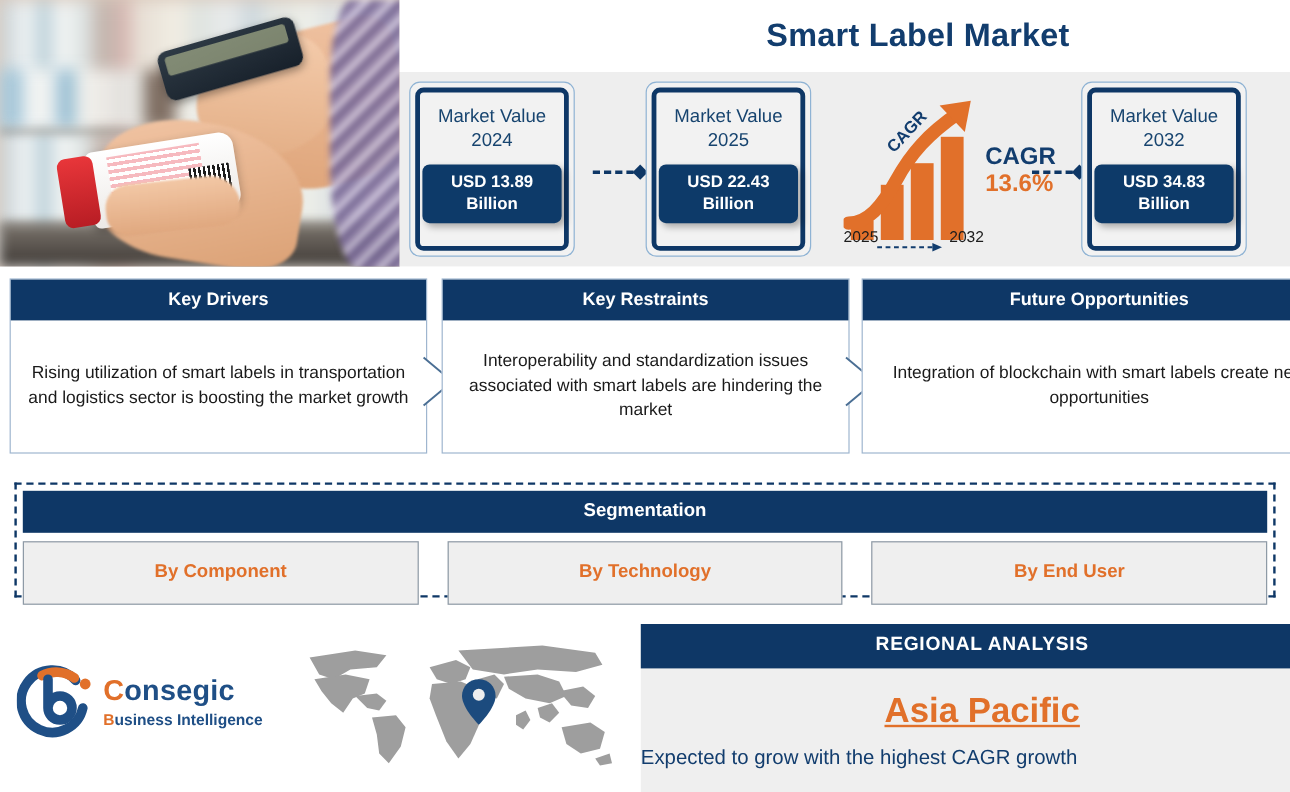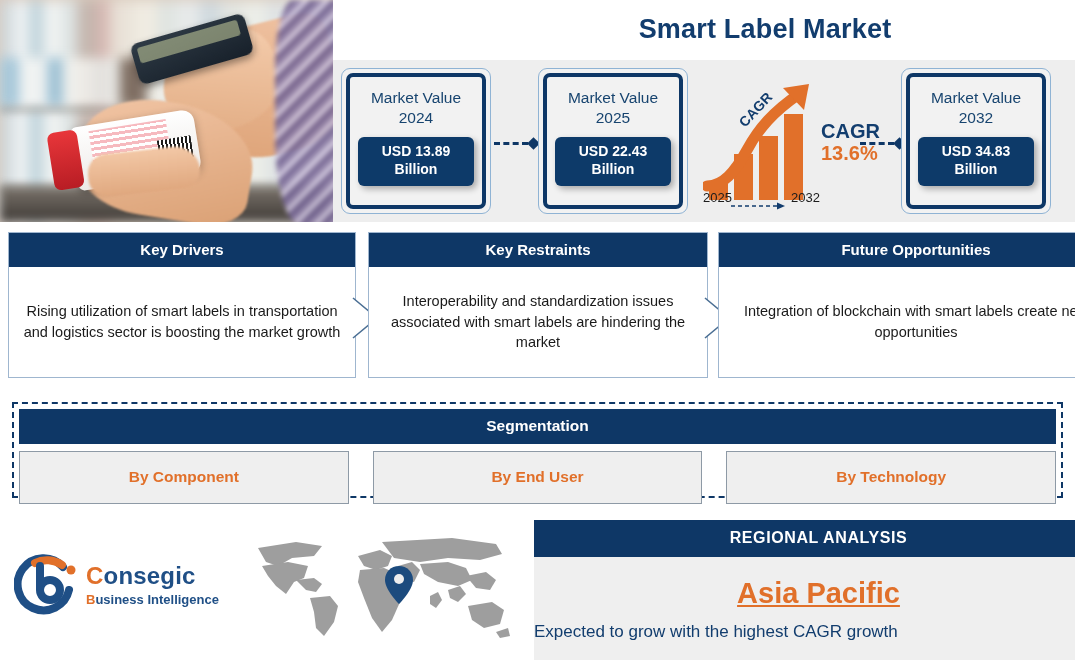--- a/index.html
+++ b/index.html
@@ -67,21 +67,21 @@
   #fingers { position:absolute; left:88px; top:150px; width:112px; height:42px;
     background: linear-gradient(180deg,#f3c8a6,#e0a87f); border-radius:20px 26px 18px 18px;
     transform: rotate(-6deg); filter: blur(.8px); }
 
   #header-strip { position:absolute; left:333px; top:0; width:742px; height:60px; background:#ffffff; }
   #page-title { position:absolute; left:333px; top:14px; width:864px; text-align:center;
     font-size:27px; font-weight:bold; color:#123d6e; letter-spacing:.2px; }
 
   #metrics-band { position:absolute; left:333px; top:60px; width:742px; height:162px; background:#eeeeee; }
 
-  .mv-card { position:absolute; top:8px; width:150px; height:146px;
+  .mv-card { position:absolute; top:8px; width:138px; height:146px;
     background:#f2f2f2; border:1px solid #8fb3d4; border-radius:9px; padding:4px; }
   .mv-inner { width:100%; height:100%; background:#f2f2f2;
     border:4px solid #0e3766; border-radius:7px; display:flex; flex-direction:column;
     align-items:center; justify-content:flex-start; padding-top:11px; }
   .mv-title { font-size:15.5px; color:#17446f; line-height:1.3; text-align:center; font-weight:400; }
   .mv-badge { margin-top:9px; width:116px; padding:6px 0 7px; background:#0d3a69;
     border-radius:6px; color:#ffffff; font-size:14px; font-weight:bold; text-align:center;
     line-height:1.28; box-shadow: 3px 3px 6px rgba(0,0,0,.30); }
   #mv-2024 { left:8px; }
   #mv-2025 { left:205px; }
@@ -266,22 +266,22 @@
   <div class="panel" id="panel-opportunities">
     <div class="panel-head">Future Opportunities</div>
     <div class="panel-body">Integration of blockchain with smart labels create new opportunities</div>
   </div>
 </div>
 
 <div id="segmentation">
   <div id="seg-head">Segmentation</div>
   <div id="seg-items">
     <div class="seg-item">By Component</div>
+    <div class="seg-item">By Technology</div>
     <div class="seg-item">By End User</div>
-    <div class="seg-item">By Technology</div>
   </div>
 </div>
 
 <div id="footer">
 
   <div id="logo">
     <svg id="logo-mark" viewBox="0 0 66 66">
       <path d="M49 13 A26 26 0 1 0 55 36" stroke="#1f4f86" stroke-width="8" fill="none" stroke-linecap="round"></path>
       <path d="M21 9 A26 26 0 0 1 48 11" stroke="#e1702a" stroke-width="8" fill="none" stroke-linecap="round"></path>
       <path d="M26 12 L26 36 A10 10 0 1 0 36 26 A10 10 0 0 0 26 36" stroke="#1f4f86" stroke-width="8" fill="none" stroke-linecap="round"></path>

